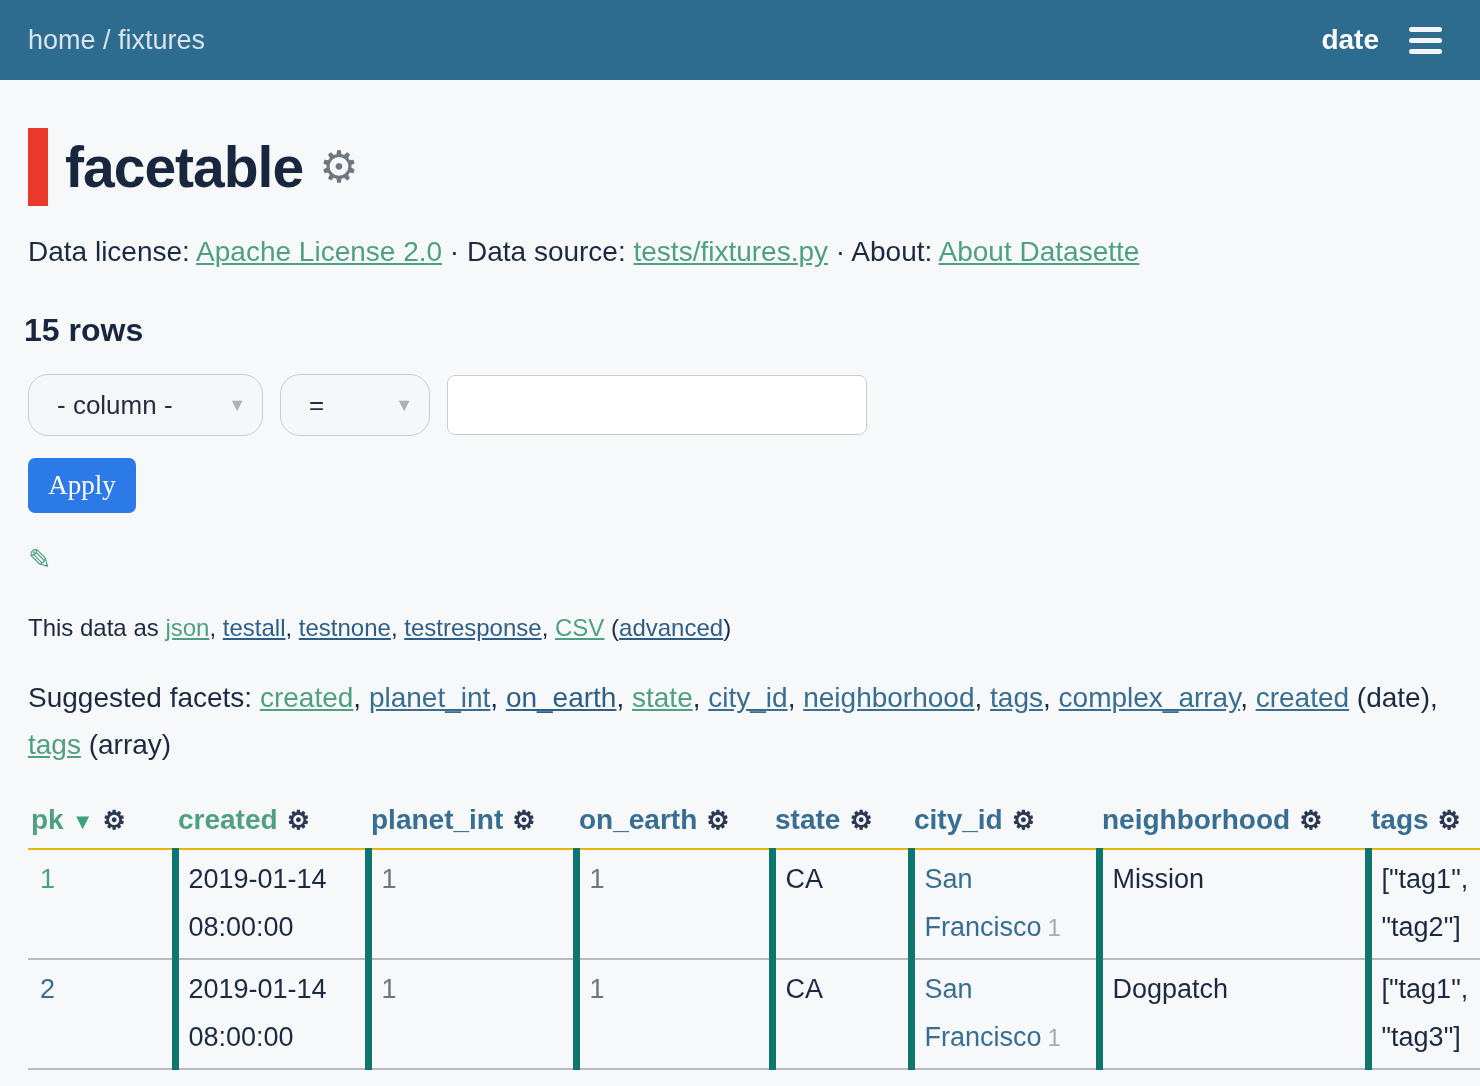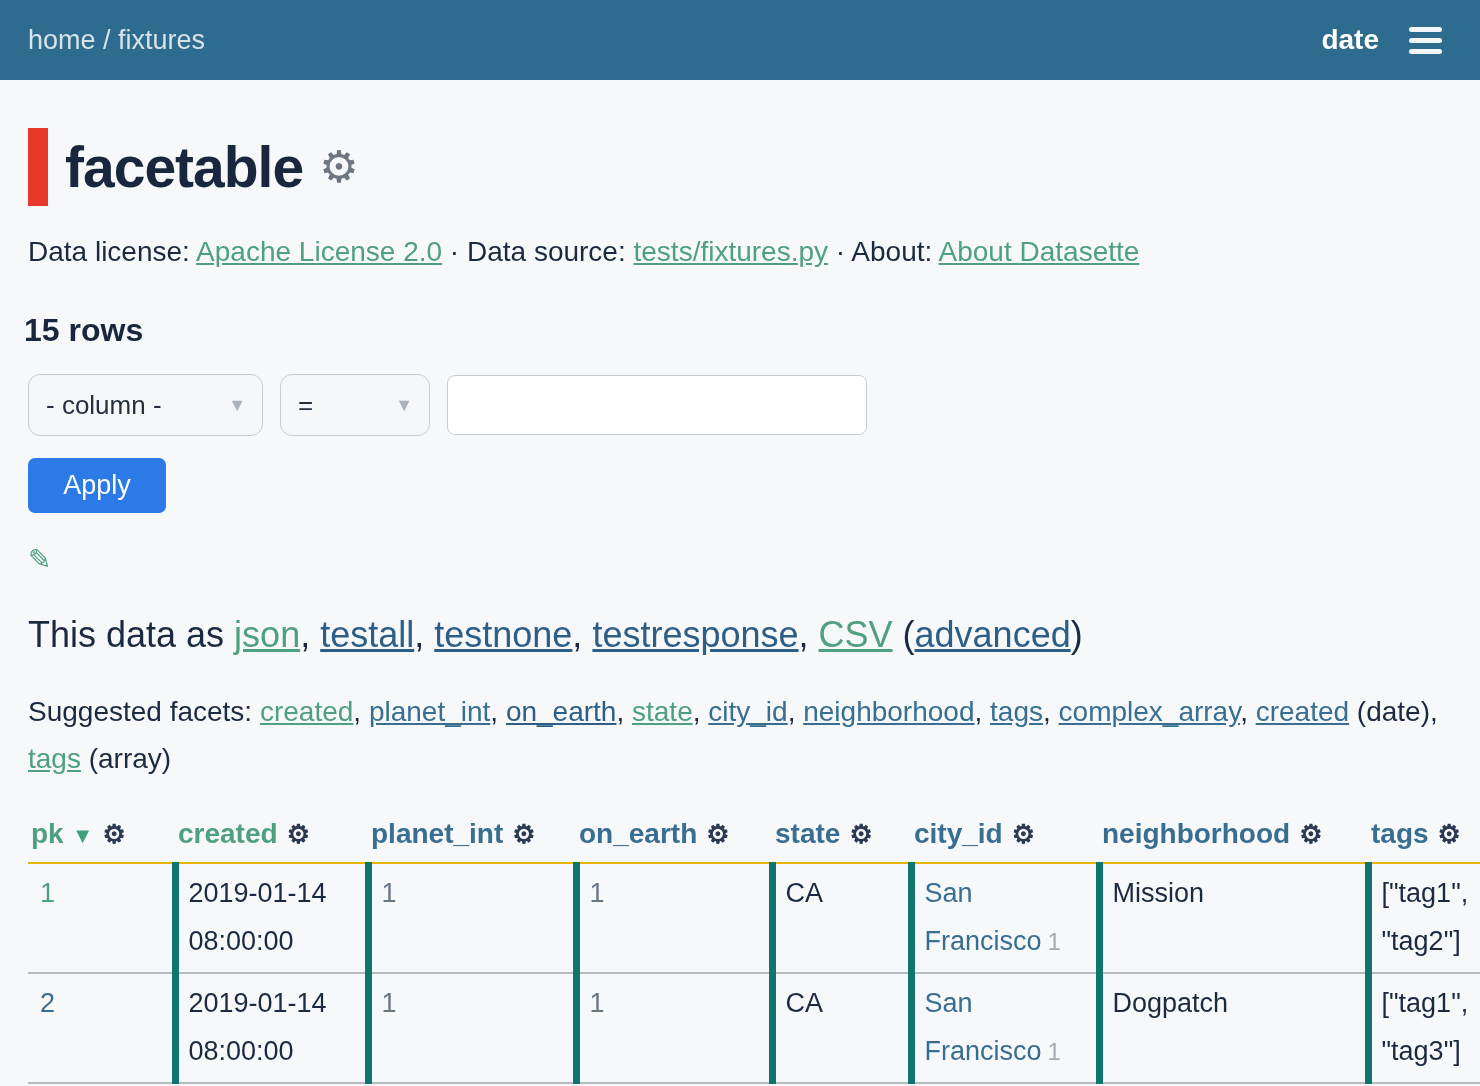--- a/index.html
+++ b/index.html
@@ -36,45 +36,45 @@
   
   .ulink { text-decoration:underline; cursor:pointer; }
   .green { color:#4FA081; }
   .blue  { color:#376E91; }
   .navy  { color:#2D5E88; }
   
   .rows-count { margin:44px 28px 0 24px; font-size:32px; font-weight:bold; color:#18273E; }
   
   .filter-row { display:flex; gap:17px; margin:25px 28px 0 28px; align-items:center; }
   .select-box {
-    height:62px; border:1px solid #C9CDD3; border-radius:12px; background:#F6F7F8;
+    height:62px; border:1px solid #C9CDD3; border-radius:20px; background:#F6F7F8;
     display:flex; align-items:center; justify-content:space-between;
-    padding:0 16px 0 17px; font-size:26px; color:#25303F; cursor:pointer;
+    padding:0 16px 0 28px; font-size:26px; color:#25303F; cursor:pointer;
   }
   .select-col { width:235px; }
   .select-op { width:150px; }
   .select-arrow::before { content:"\25BC"; }
   .select-arrow { font-size:18px; color:#ABB2BA; font-style:normal; }
   .filter-input {
     width:420px; height:60px; border:1px solid #C9CDD3; border-radius:8px;
     background:#FFFFFF; font-size:26px; padding:0 16px; outline:none;
     font-family:"Liberation Sans", sans-serif;
   }
   
   .apply-btn {
-    margin:22px 0 0 28px; width:138px; height:55px; border:none; border-radius:7px;
+    margin:22px 0 0 28px; width:108px; height:55px; border:none; border-radius:7px;
     background:#2B7AE8; color:#FFFFFF; font-size:27px; cursor:pointer;
-    font-family:Liberation Sans, sans-serif;
+    font-family:Liberation Serif, serif;
   }
   
   .sql-line { margin:30px 28px 0 28px; font-size:29px; }
   .pencil { font-style:normal; color:#4FA081; margin-right:10px; font-size:28px; }
   .pencil::before { content:"\270E"; }
   
-  .export-line { margin:38px 28px 0 28px; font-size:36px; }
+  .export-line { margin:38px 28px 0 28px; font-size:24px; }
   .facets-line { margin:32px 28px 0 28px; font-size:28px; line-height:47px; max-width:1430px; }
   .sep { color:#1B2A40; }
   .suffix { color:#1B2A40; }
   
   .table-wrap { margin:30px 0 0 28px; width:1452px; overflow:hidden; }
   table { border-collapse:collapse; table-layout:fixed; width:1510px; }
   col.w1{width:147px} col.w2{width:193px} col.w3{width:208px} col.w4{width:196px}
   col.w5{width:139px} col.w6{width:188px} col.w7{width:269px} col.w8{width:170px}
   th {
     text-align:left; font-size:28px; font-weight:bold;

